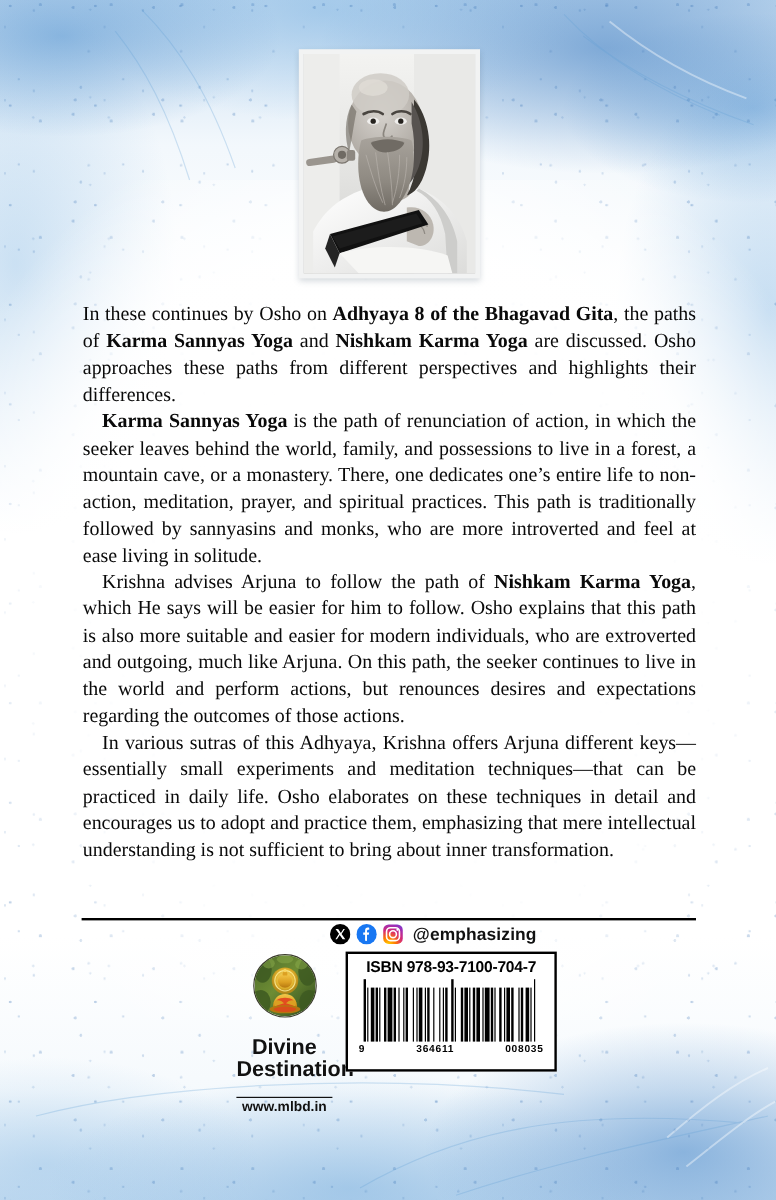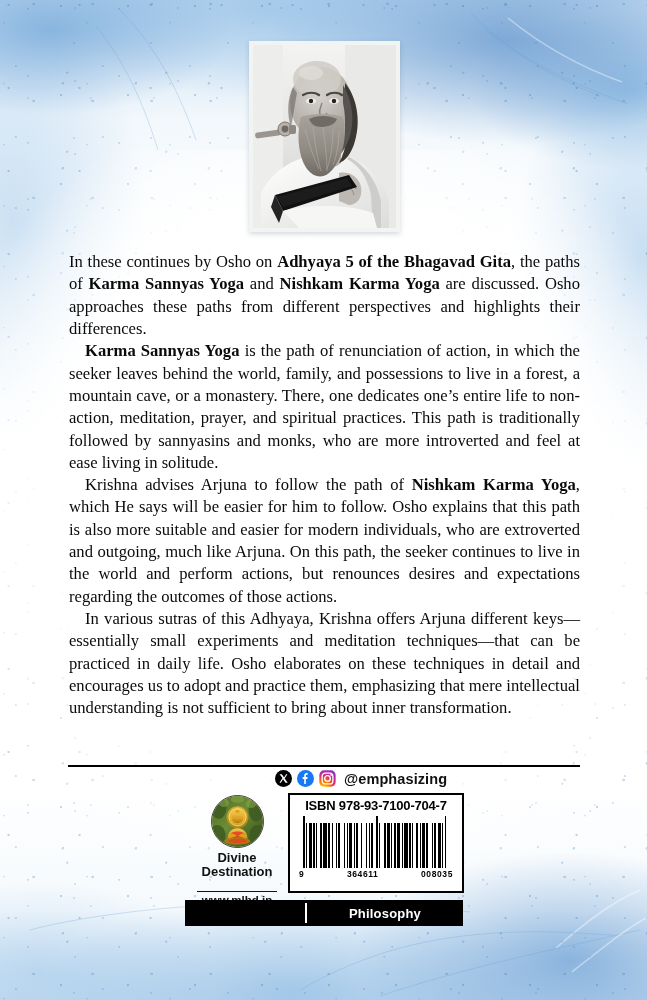--- a/index.html
+++ b/index.html
@@ -154,25 +154,25 @@
     width: 53px; height: 53px;
     margin: 0 auto;
     border-radius: 50%;
     overflow: hidden;
     border: 1px solid #3b3b2c;
     box-sizing: border-box;
   }
   #logo-circle svg { display: block; width: 100%; height: 100%; }
   #publisher-name {
     font-family: "Liberation Sans", sans-serif;
-    font-size: 13px;
+    font-size: 18px;
     font-weight: bold;
     color: #111;
     line-height: 1.08;
-    margin-top: 3px;
+    margin-top: 15px;
   }
   #publisher-url {
     font-family: "Liberation Sans", sans-serif;
     font-size: 11.5px;
     font-weight: bold;
     color: #111;
     border-top: 1.5px solid #111;
     margin-top: 12px;
     padding-top: 2px;
   }
@@ -349,21 +349,21 @@
         <path d="M22 150 L96 130 L104 142 L30 166 Z" fill="#111111"></path>
         <path d="M22 150 L30 166 L26 178 L18 162 Z" fill="#242424"></path>
         <path d="M24 152 L94 133 L99 141 L30 162 Z" fill="#1c1c1c"></path>
 
         <path d="M30 166 L 46 183 L 124 183 L 120 168 C 100 160, 60 158, 30 166 Z" fill="#f6f6f4"></path>
       </svg>
     </div>
   </div>
 
   <div id="blurb">
-    <p class="first"><span>In these continues by Osho on </span><b>Adhyaya 5 of the Bhagavad Gita</b><span>, the paths of </span><b>Karma Sannyas Yoga</b><span> and </span><b>Nishkam Karma Yoga</b><span> are discussed. Osho approaches these paths from different perspectives and highlights their differences.</span></p>
+    <p class="first"><span>In these continues by Osho on </span><b>Adhyaya 8 of the Bhagavad Gita</b><span>, the paths of </span><b>Karma Sannyas Yoga</b><span> and </span><b>Nishkam Karma Yoga</b><span> are discussed. Osho approaches these paths from different perspectives and highlights their differences.</span></p>
     <p><b>Karma Sannyas Yoga</b><span> is the path of renunciation of action, in which the seeker leaves behind the world, family, and possessions to live in a forest, a mountain cave, or a monastery. There, one dedicates one’s entire life to non-action, meditation, prayer, and spiritual practices. This path is traditionally followed by sannyasins and monks, who are more introverted and feel at ease living in solitude.</span></p>
     <p><span>Krishna advises Arjuna to follow the path of </span><b>Nishkam Karma Yoga</b><span>, which He says will be easier for him to follow. Osho explains that this path is also more suitable and easier for modern individuals, who are extroverted and outgoing, much like Arjuna. On this path, the seeker continues to live in the world and perform actions, but renounces desires and expectations regarding the outcomes of those actions.</span></p>
     <p><span>In various sutras of this Adhyaya, Krishna offers Arjuna different keys—essentially small experiments and meditation techniques—that can be practiced in daily life. Osho elaborates on these techniques in detail and encourages us to adopt and practice them, emphasizing that mere intellectual understanding is not sufficient to bring about inner transformation.</span></p>
   </div>
 
   <div id="footer-rule"></div>
 
   <div id="social-row">
     <span class="social-icon">
       <svg viewBox="0 0 24 24">
@@ -537,19 +537,14 @@
         <span style="width: 1px; height: 100%; background: rgb(0, 0, 0);"></span>
         <span style="width: 3px; height: 100%; background: transparent;"></span>
       </div>
     <div id="barcode-digits">
       <span>9</span>
       <span>364611</span>
       <span>008035</span>
     </div>
   </div>
 
-  <div id="bottom-bar">
-    <div id="bottom-bar-left"></div>
-    <div id="bottom-bar-divider"></div>
-    <div id="bottom-bar-label">Philosophy</div>
-  </div>
 
 </div>
 
 </body></html>

